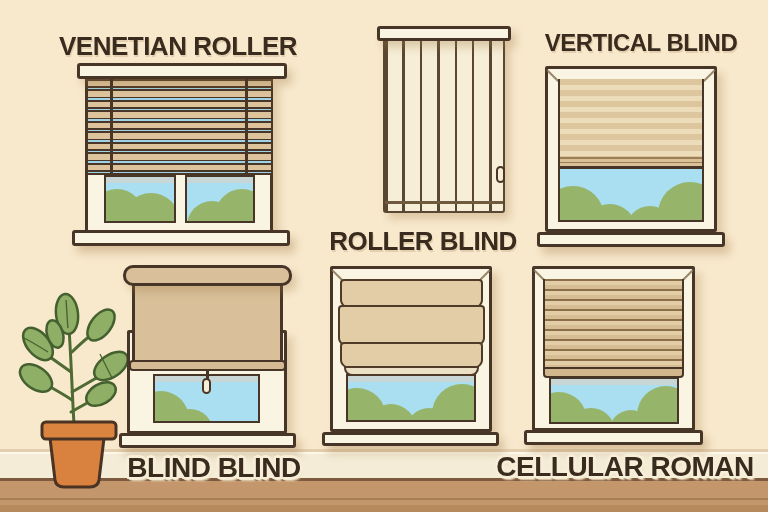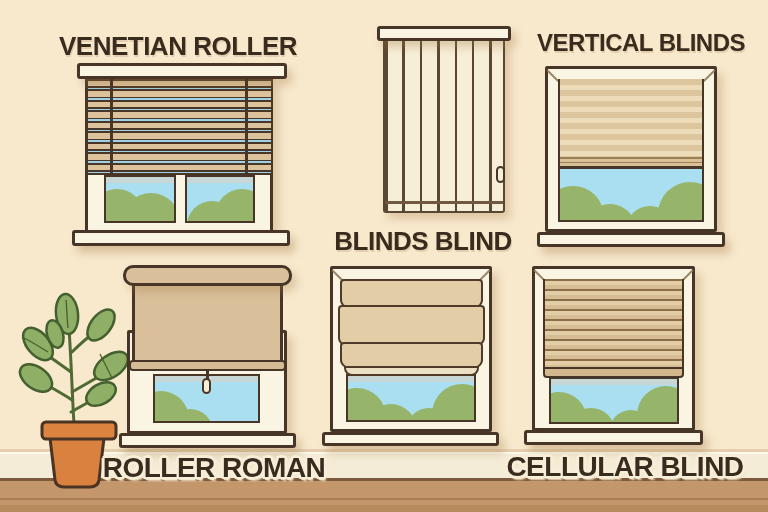--- a/index.html
+++ b/index.html
@@ -137,37 +137,37 @@
 
   <div class="abs" style="left:0;top:0;width:0;height:0;">
     <div class="abs vert-slats" style="left:383px; top:39px; width:122px; height:174px;"></div>
     <div class="abs" style="left:385px; top:201px; width:118px; height:2.5px; background:#6f5a40;"></div>
     <div class="abs board" style="left:377px; top:26px; width:134px; height:15px;"></div>
     <div class="abs" style="left:496px; top:166px; width:9px; height:17px; background:#f6eed7;
                 border:2.5px solid #4a3626; border-radius:5px; box-sizing:border-box;"></div>
   </div>
 
   <div class="abs" style="left:0;top:0;width:0;height:0;">
-    <div class="abs label" style="left:641px; top:31px; font-size:24px;">VERTICAL BLINDS</div>
+    <div class="abs label" style="left:641px; top:31px; font-size:24px;">VERTICAL BLIND</div>
     <div class="abs frame" style="left:545px; top:66px; width:172px; height:166px;"></div>
     <div class="abs bevel" style="left:547px; top:69px; width:16px; transform:rotate(45deg); transform-origin:left center;"></div>
     <div class="abs bevel" style="left:699px; top:69px; width:16px; transform:rotate(-45deg); transform-origin:right center;"></div>
     <div class="abs pane" style="left:558px; top:166px; width:146px; height:56px;">
       <div class="bush" style="left:-18px; bottom:-28px; width:62px; height:62px;"></div>
       <div class="bush" style="left:24px; bottom:-36px; width:52px; height:52px;"></div>
       <div class="bush" style="right:-20px; bottom:-26px; width:64px; height:64px;"></div>
       <div class="bush" style="right:28px; bottom:-34px; width:48px; height:48px;"></div>
     </div>
     <div class="abs stripe-shade" style="left:558px; top:79px; width:146px; height:78px;"></div>
     <div class="abs stripe-dense" style="left:558px; top:157px; width:146px; height:12px;"></div>
     <div class="abs sill" style="left:537px; top:232px; width:188px; height:15px;"></div>
   </div>
 
   <div class="abs" style="left:0;top:0;width:0;height:0;">
-    <div class="abs label" style="left:423px; top:228px; font-size:26px;">BLINDS BLIND</div>
+    <div class="abs label" style="left:423px; top:228px; font-size:26px;">ROLLER BLIND</div>
     <div class="abs frame" style="left:330px; top:266px; width:162px; height:166px;"></div>
     <div class="abs bevel" style="left:332px; top:269px; width:16px; transform:rotate(45deg); transform-origin:left center;"></div>
     <div class="abs bevel" style="left:474px; top:269px; width:16px; transform:rotate(-45deg); transform-origin:right center;"></div>
     <div class="abs pane" style="left:346px; top:374px; width:130px; height:48px;">
       <div class="pane-glare"></div>
       <div class="bush" style="left:-20px; bottom:-26px; width:58px; height:58px;"></div>
       <div class="bush" style="left:18px; bottom:-34px; width:50px; height:50px;"></div>
       <div class="bush" style="right:-18px; bottom:-24px; width:60px; height:60px;"></div>
       <div class="bush" style="right:22px; bottom:-34px; width:46px; height:46px;"></div>
     </div>
@@ -186,33 +186,33 @@
       <div class="bush" style="left:12px; bottom:-34px; width:46px; height:46px;"></div>
     </div>
     <div class="abs roller-tan" style="left:132px; top:283px; width:151px; height:80px; border-top:none; border-bottom:none;"></div>
     <div class="abs roller-tan" style="left:129px; top:360px; width:157px; height:11px; border-width:2.5px; border-radius:4px; background:#d5bb93;"></div>
     <div class="abs roller-tan" style="left:123px; top:265px; width:169px; height:21px; border-radius:10px;
                 box-shadow:5px 6px 8px rgba(160,118,66,.3);"></div>
     <div class="abs" style="left:206px; top:370px; width:2.5px; height:9px; background:#4a3626;"></div>
     <div class="abs" style="left:202px; top:378px; width:9px; height:16px; background:#f6eed7;
                 border:2.5px solid #4a3626; border-radius:5px; box-sizing:border-box;"></div>
     <div class="abs sill" style="left:119px; top:433px; width:177px; height:15px;"></div>
-    <div class="abs label label-glow" style="left:214px; top:454px; font-size:28px;">ROLLER ROMAN</div>
+    <div class="abs label label-glow" style="left:214px; top:454px; font-size:28px;">BLIND BLIND</div>
   </div>
 
   <div class="abs" style="left:0;top:0;width:0;height:0;">
     <div class="abs frame" style="left:532px; top:266px; width:163px; height:165px;"></div>
     <div class="abs bevel" style="left:534px; top:269px; width:16px; transform:rotate(45deg); transform-origin:left center;"></div>
     <div class="abs bevel" style="left:677px; top:269px; width:16px; transform:rotate(-45deg); transform-origin:right center;"></div>
     <div class="abs pane" style="left:549px; top:377px; width:130px; height:47px;">
       <div class="pane-glare"></div>
       <div class="bush" style="left:-20px; bottom:-26px; width:56px; height:56px;"></div>
       <div class="bush" style="left:16px; bottom:-34px; width:48px; height:48px;"></div>
       <div class="bush" style="right:-18px; bottom:-22px; width:58px; height:58px;"></div>
       <div class="bush" style="right:24px; bottom:-32px; width:44px; height:44px;"></div>
     </div>
     <div class="abs cell-pleats" style="left:543px; top:279px; width:141px; height:92px;"></div>
     <div class="abs cell-rail" style="left:543px; top:367px; width:141px; height:11px;"></div>
     <div class="abs sill" style="left:524px; top:430px; width:179px; height:15px;"></div>
-    <div class="abs label label-glow" style="left:625px; top:453px; font-size:28px;">CELLULAR BLIND</div>
+    <div class="abs label label-glow" style="left:625px; top:453px; font-size:28px;">CELLULAR ROMAN</div>
   </div>
 
 </div>
 
 </body></html>

